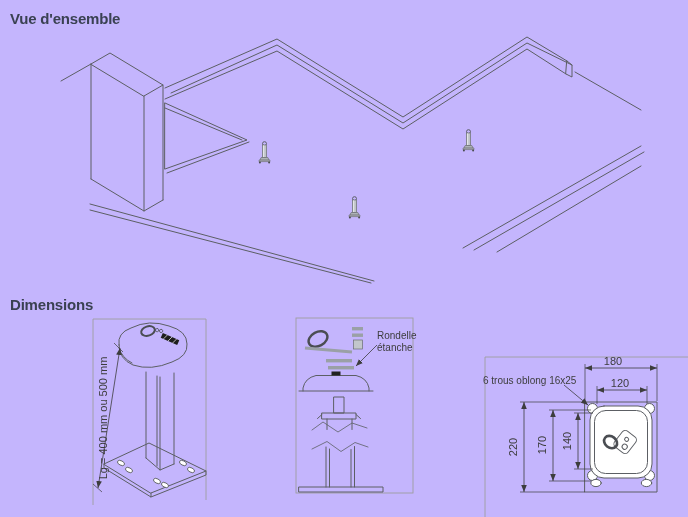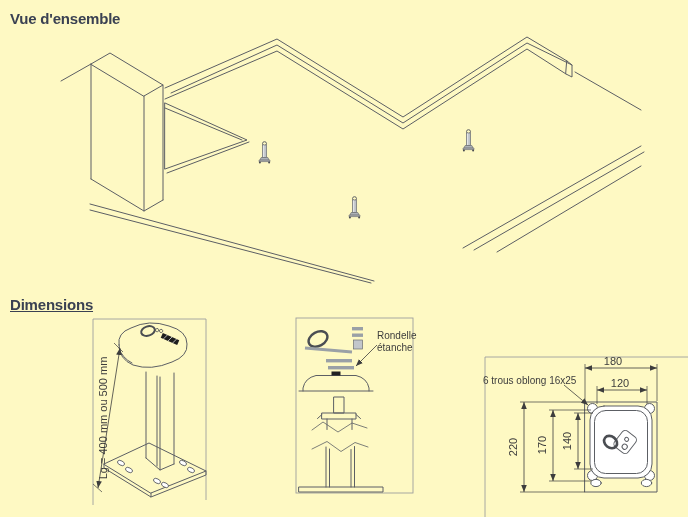--- a/index.html
+++ b/index.html
@@ -1,21 +1,21 @@
 <!DOCTYPE html>
 <html><head>
 <meta charset="utf-8">
 <style>
   html,body{margin:0;padding:0;background:#fff;}
-  .page{position:relative;width:688px;height:517px;background:#fef9c3;overflow:hidden;
+  .page{position:relative;width:688px;height:517px;background:#c4b5fd;overflow:hidden;
         font-family:"Liberation Sans",sans-serif;}
   .heading{position:absolute;font-family:"Liberation Sans",sans-serif;font-weight:bold;
            font-size:15px;color:#3a4152;letter-spacing:-0.2px;}
   #t-overview{left:10px;top:10px;}
-  #t-dimensions{left:10px;top:296px;text-decoration:underline;}
+  #t-dimensions{left:10px;top:296px;}
   svg{position:absolute;left:0;top:0;}
   .ln{stroke:#5c5f64;stroke-width:1;fill:none;stroke-linejoin:round;stroke-linecap:round;}
   .fr{stroke:#9e9e9e;stroke-width:0.9;fill:none;}
   .dl{stroke:#3d3d3d;stroke-width:0.8;fill:none;marker-start:url(#arr);marker-end:url(#arr);}
   .xl{stroke:#3d3d3d;stroke-width:0.7;fill:none;}
   .ld{stroke:#3d3d3d;stroke-width:0.8;fill:none;marker-end:url(#arr);}
   .lbl{font:10px "Liberation Sans",sans-serif;fill:#3d3d3d;}
   .dim{font:11px "Liberation Sans",sans-serif;fill:#3d3d3d;}
 </style>
 </head>

